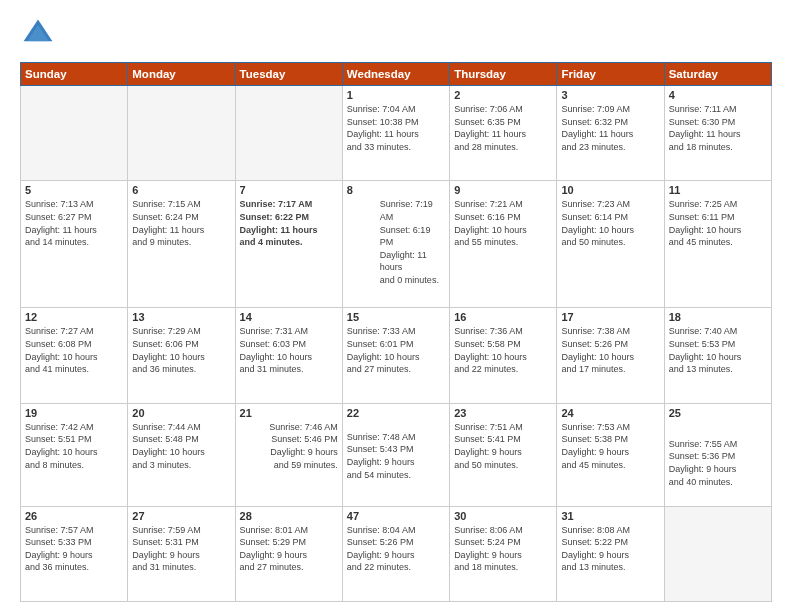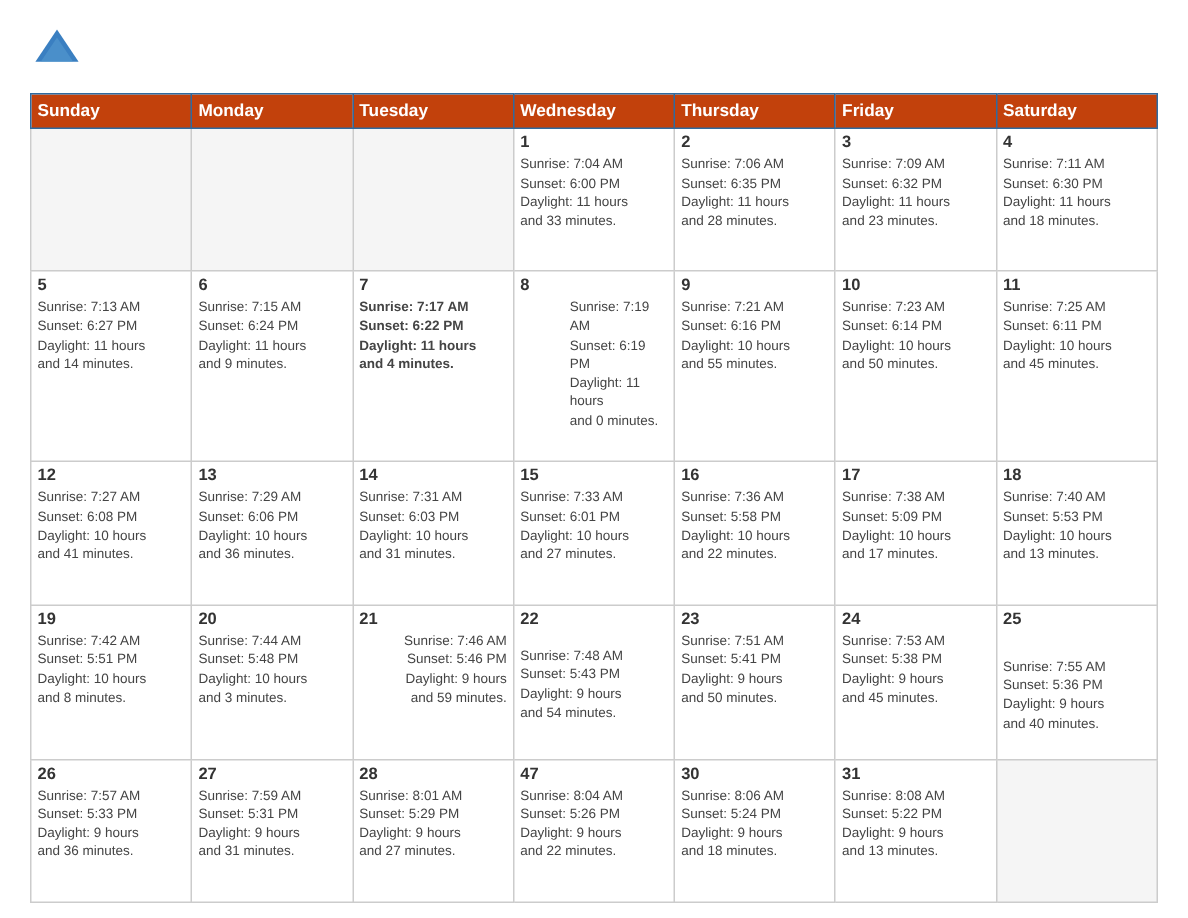--- a/index.html
+++ b/index.html
@@ -134,21 +134,21 @@
         </tr>
     </thead>
     <tbody id="calendar-body">
     <tr>
           <td class="empty"></td>
           <td class="empty"></td>
           <td class="empty"></td>
           <td>
             <div class="day-number">1</div>
             <div class="day-info" style="white-space: pre-line;">Sunrise: 7:04 AM
-Sunset: 6:00 PM
+Sunset: 10:38 PM
 Daylight: 11 hours
 and 33 minutes.</div>
           </td>
           <td>
             <div class="day-number">2</div>
             <div class="day-info" style="white-space: pre-line;">Sunrise: 7:06 AM
 Sunset: 6:35 PM
 Daylight: 11 hours
 and 28 minutes.</div>
           </td>
@@ -250,21 +250,21 @@
           <td>
             <div class="day-number">16</div>
             <div class="day-info" style="white-space: pre-line;">Sunrise: 7:36 AM
 Sunset: 5:58 PM
 Daylight: 10 hours
 and 22 minutes.</div>
           </td>
           <td>
             <div class="day-number">17</div>
             <div class="day-info" style="white-space: pre-line;">Sunrise: 7:38 AM
-Sunset: 5:09 PM
+Sunset: 5:26 PM
 Daylight: 10 hours
 and 17 minutes.</div>
           </td>
           <td>
             <div class="day-number">18</div>
             <div class="day-info" style="white-space: pre-line;">Sunrise: 7:40 AM
 Sunset: 5:53 PM
 Daylight: 10 hours
 and 13 minutes.</div>
           </td>

